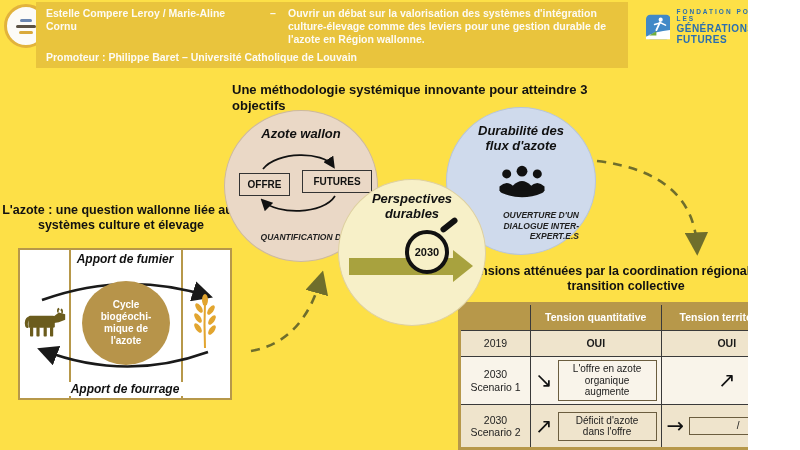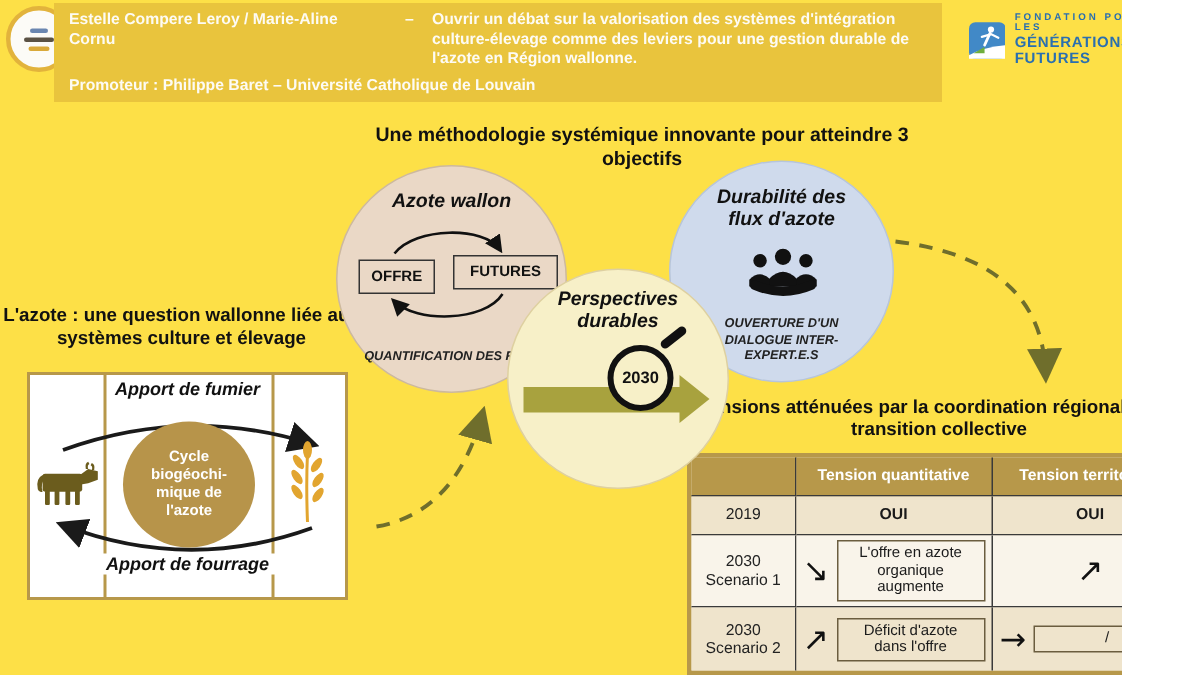--- a/index.html
+++ b/index.html
@@ -21,34 +21,34 @@
   .badge .b1{width:12px;background:#6a86b0;}
   .badge .b2{width:20px;background:#5b5244;}
   .badge .b3{width:14px;background:#d9a93a;}
 
   .fondation{position:absolute;left:646px;top:8px;display:flex;align-items:center;gap:6px;}
   .fond-text{line-height:1.15;color:#2a6fb0;}
   .fond-l1{font-size:6.5px;font-weight:bold;letter-spacing:2px;}
   .fond-l2{font-size:10px;font-weight:bold;letter-spacing:0.5px;}
 
   
-  .meth-heading{position:absolute;left:232px;top:82px;width:392px;text-align:center;
+  .meth-heading{position:absolute;left:232px;top:82px;width:392px;
                 font-size:13px;font-weight:bold;line-height:1.2;color:#111;}
 
   
   .circle{position:absolute;border-radius:50%;}
   .c1{left:224px;top:110px;width:152px;height:150px;background:#ead8c6;border:1px solid #cdb99e;z-index:2;}
   .c2{left:338px;top:179px;width:146px;height:145px;background:#f7f0c8;border:1px solid #ded0a0;z-index:3;}
   .c3{left:446px;top:107px;width:148px;height:146px;background:#cfdaec;border:1px solid #b7c5da;z-index:2;}
   .c-title{position:absolute;left:0;right:0;text-align:center;font-style:italic;font-weight:600;
            font-size:13px;line-height:1.15;color:#111;}
   .c1 .c-title{top:16px;}
   .c2 .c-title{top:12px;padding:0 22px;}
   .c3 .c-title{top:16px;padding:0 26px;}
-  .c-caption{position:absolute;left:0;right:0;text-align:center;font-style:italic;font-weight:bold;
+  .c-caption{position:absolute;left:0;right:0;text-align:right;font-style:italic;font-weight:bold;
              font-size:8.5px;line-height:1.25;color:#222;}
   .c1 .c-caption{bottom:18px;}
   .c2 .c-caption{bottom:10px;}
   .c3 .c-caption{bottom:12px;padding:0 16px;}
   .flowbox{position:absolute;border:1px solid #333;font-weight:bold;font-size:10px;
            display:flex;align-items:center;justify-content:center;color:#111;}
   .offre{left:14px;top:62px;width:49px;height:21px;}
   .demande{left:77px;top:59px;width:68px;height:21px;}
   .cyc-svg{position:absolute;inset:0;}
 
@@ -67,21 +67,21 @@
   
   .left-heading{position:absolute;left:2px;top:203px;width:238px;text-align:center;
                 font-size:12.5px;font-weight:bold;line-height:1.2;color:#111;}
   .diagram{position:absolute;left:18px;top:248px;width:210px;height:148px;border:2px solid #b7984a;
            background:#fff;z-index:1;}
   .vline{position:absolute;top:0;bottom:0;width:2px;background:#b7984a;}
   .v1{left:49px;} .v2{left:161px;}
   .apport{position:absolute;left:0;right:0;text-align:center;font-style:italic;font-weight:bold;
           font-size:12px;color:#111;z-index:3;}
   .apport span{background:#ffffff;padding:0 5px;}
-  .ap-top{top:2px;} .ap-bottom{bottom:15px;}
+  .ap-top{top:2px;} .ap-bottom{bottom:2px;}
   .cycle-circle{position:absolute;left:62px;top:31px;width:88px;height:84px;border-radius:50%;
                 background:#b7944a;color:#fff;font-weight:bold;font-size:10px;line-height:1.2;
                 display:flex;align-items:center;justify-content:center;text-align:center;padding:0 8px;
                 box-sizing:border-box;z-index:2;}
   .cow{position:absolute;left:2px;top:52px;z-index:2;}
   .wheat{position:absolute;left:173px;top:44px;z-index:2;}
   .diag-svg{position:absolute;inset:0;z-index:2;}
 
   
   .tens-heading{position:absolute;left:455px;top:264px;width:342px;text-align:center;

